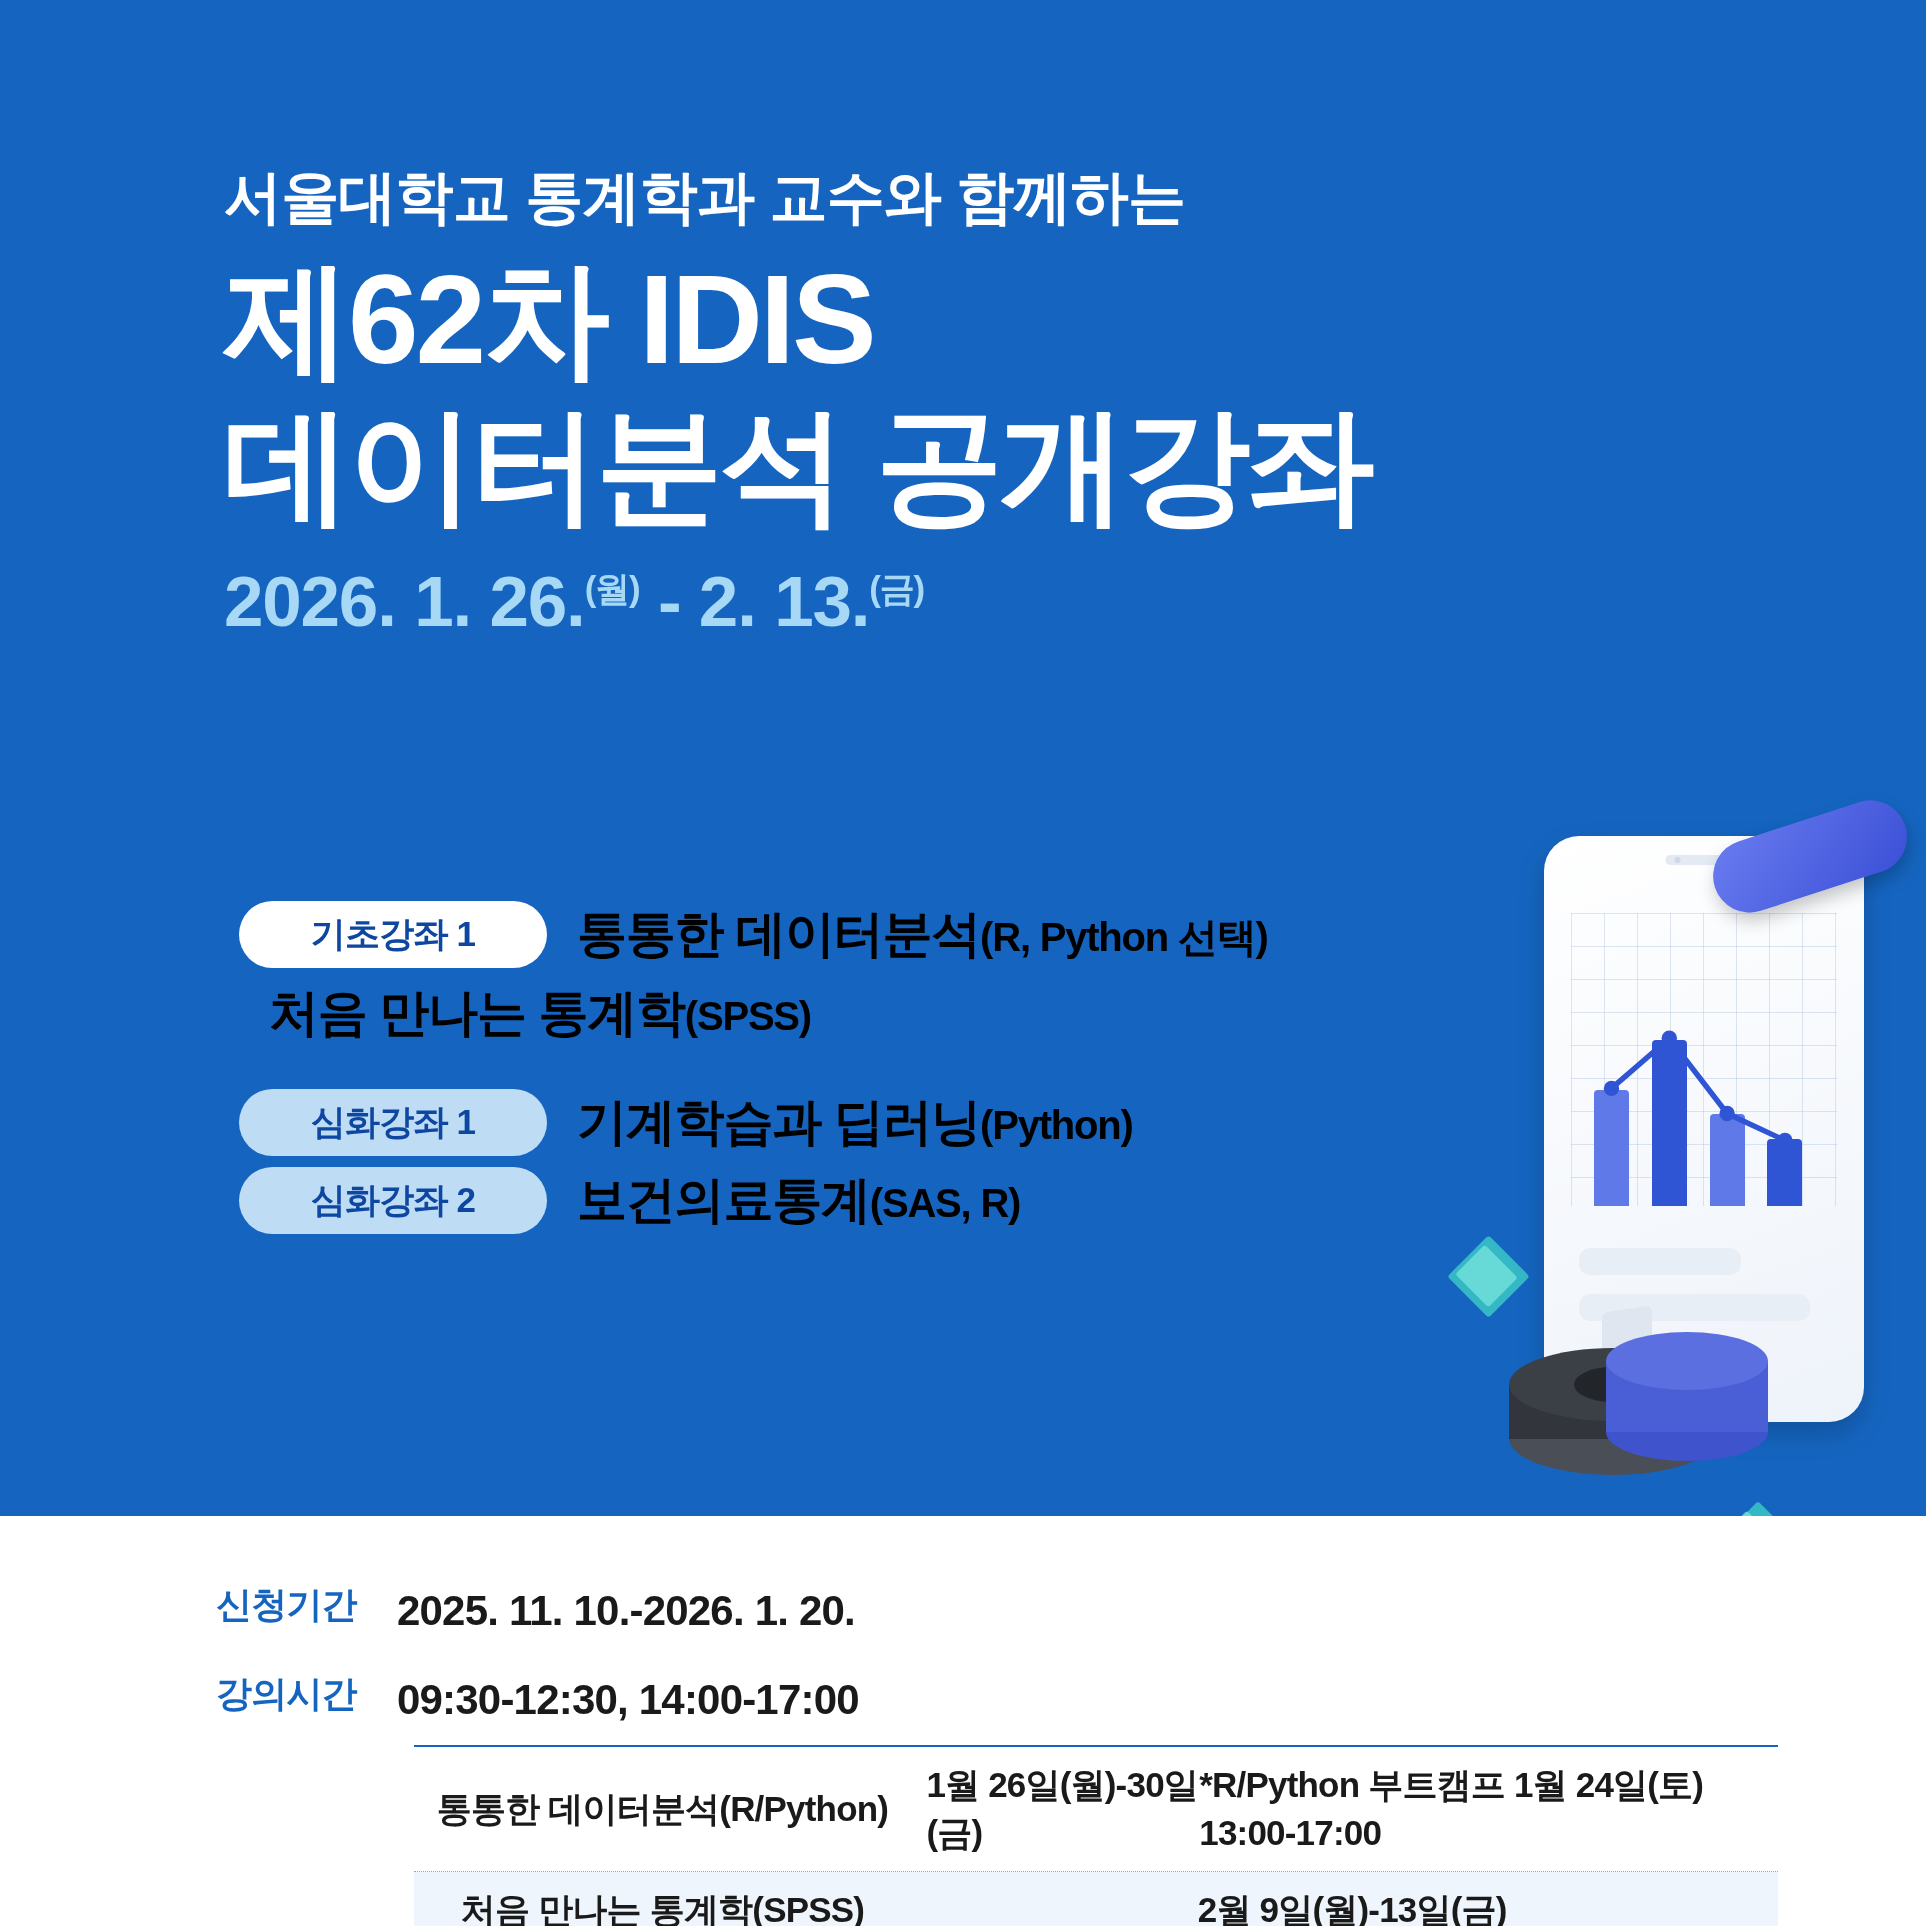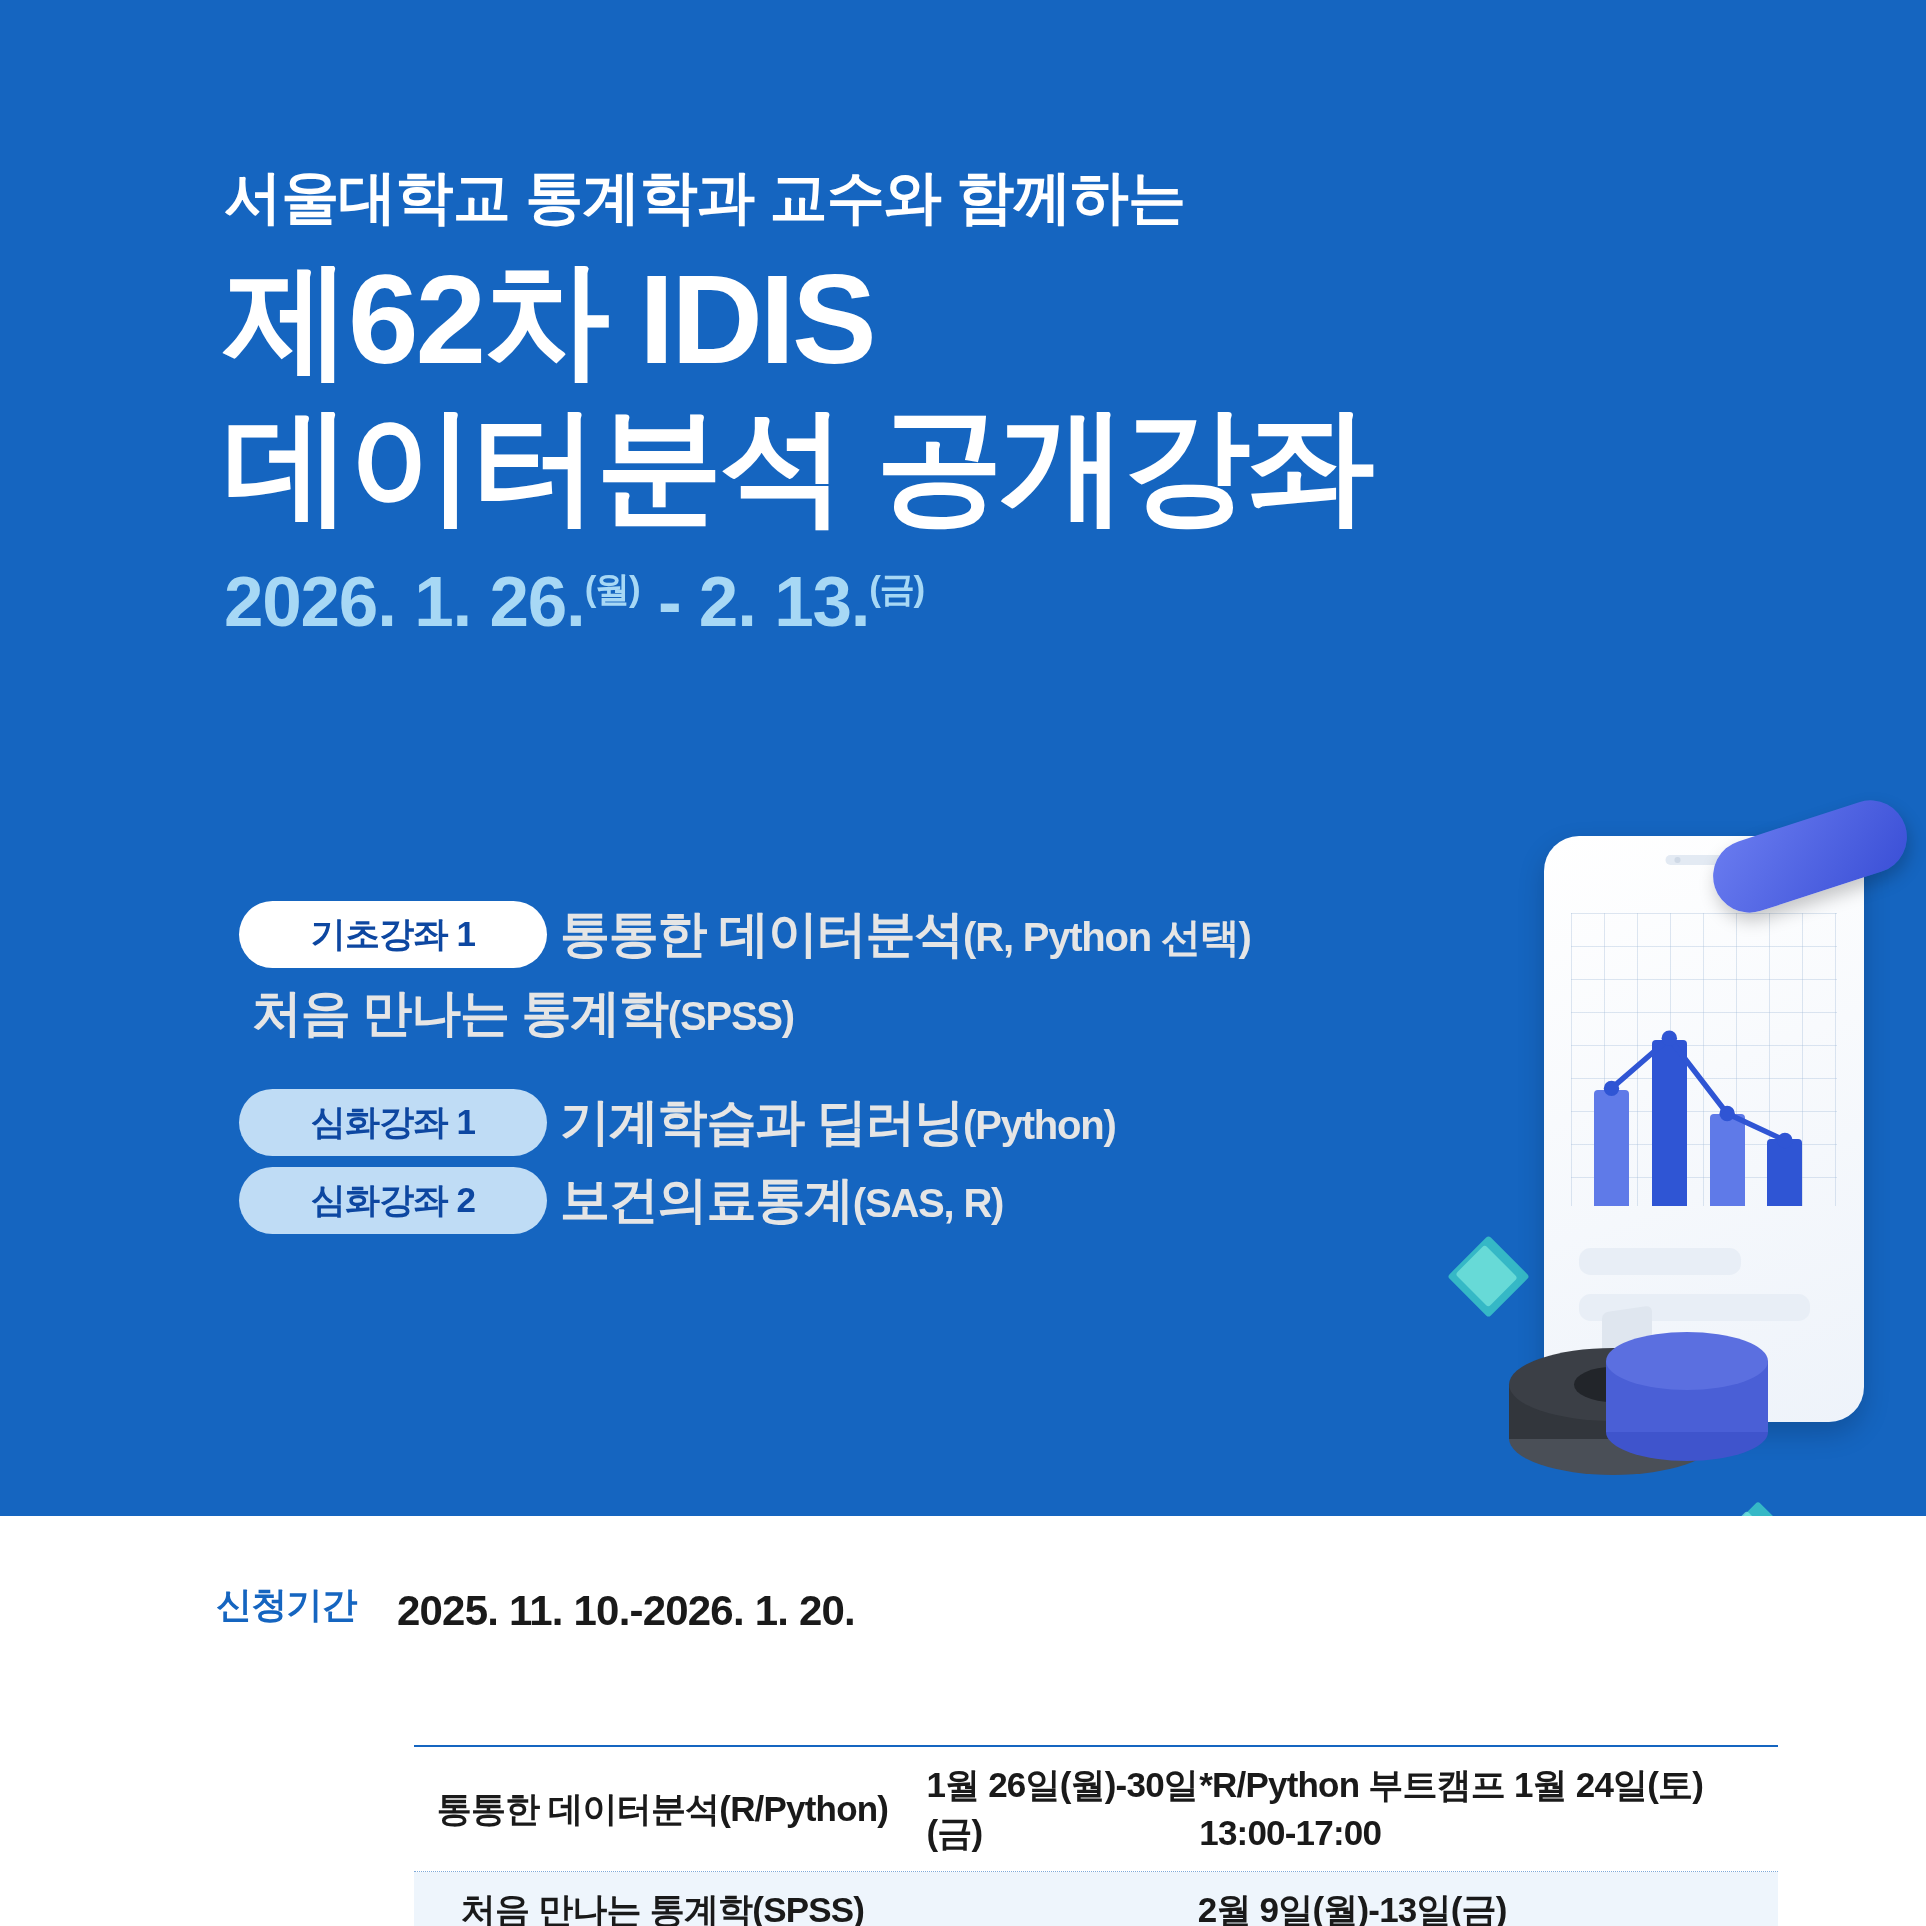--- a/index.html
+++ b/index.html
@@ -88,24 +88,24 @@
     font-weight: 800;
     letter-spacing: -0.8px;
     color: #0d47a1;
     background: #ffffff;
   }
   .pill.adv {
     background: #bfdcf5;
     color: #0d47a1;
   }
   .course-name {
-    margin-left: 13px;
+    margin-left: 30px;
     font-size: 50px;
     font-weight: 800;
-    color: #e5e5e5;
+    color: #000000;
     letter-spacing: -1.2px;
     white-space: nowrap;
   }
   .course-name .paren {
     font-size: 40px;
     font-weight: 700;
   }
 
   
   .hero {
@@ -428,20 +428,24 @@
     </div>
   </div>
 
   <div class="info">
 
     <div class="info-row row-apply">
       <div class="label">신청기간</div>
       <div class="value">2025. 11. 10.-2026. 1. 20.</div>
     </div>
 
+    <div class="info-row row-time">
+      <div class="label">강의시간</div>
+      <div class="value">09:30-12:30, 14:00-17:00</div>
+    </div>
 
     <div class="sched">
       <div class="rule-solid"></div>
 
       <div class="trow">
         <div class="tcell-l">통통한 데이터분석(R/Python)</div>
         <div class="tcell-r">
           <div>1월 26일(월)-30일(금)</div>
           <div>*R/Python 부트캠프 1월 24일(토) 13:00-17:00</div>
         </div>

